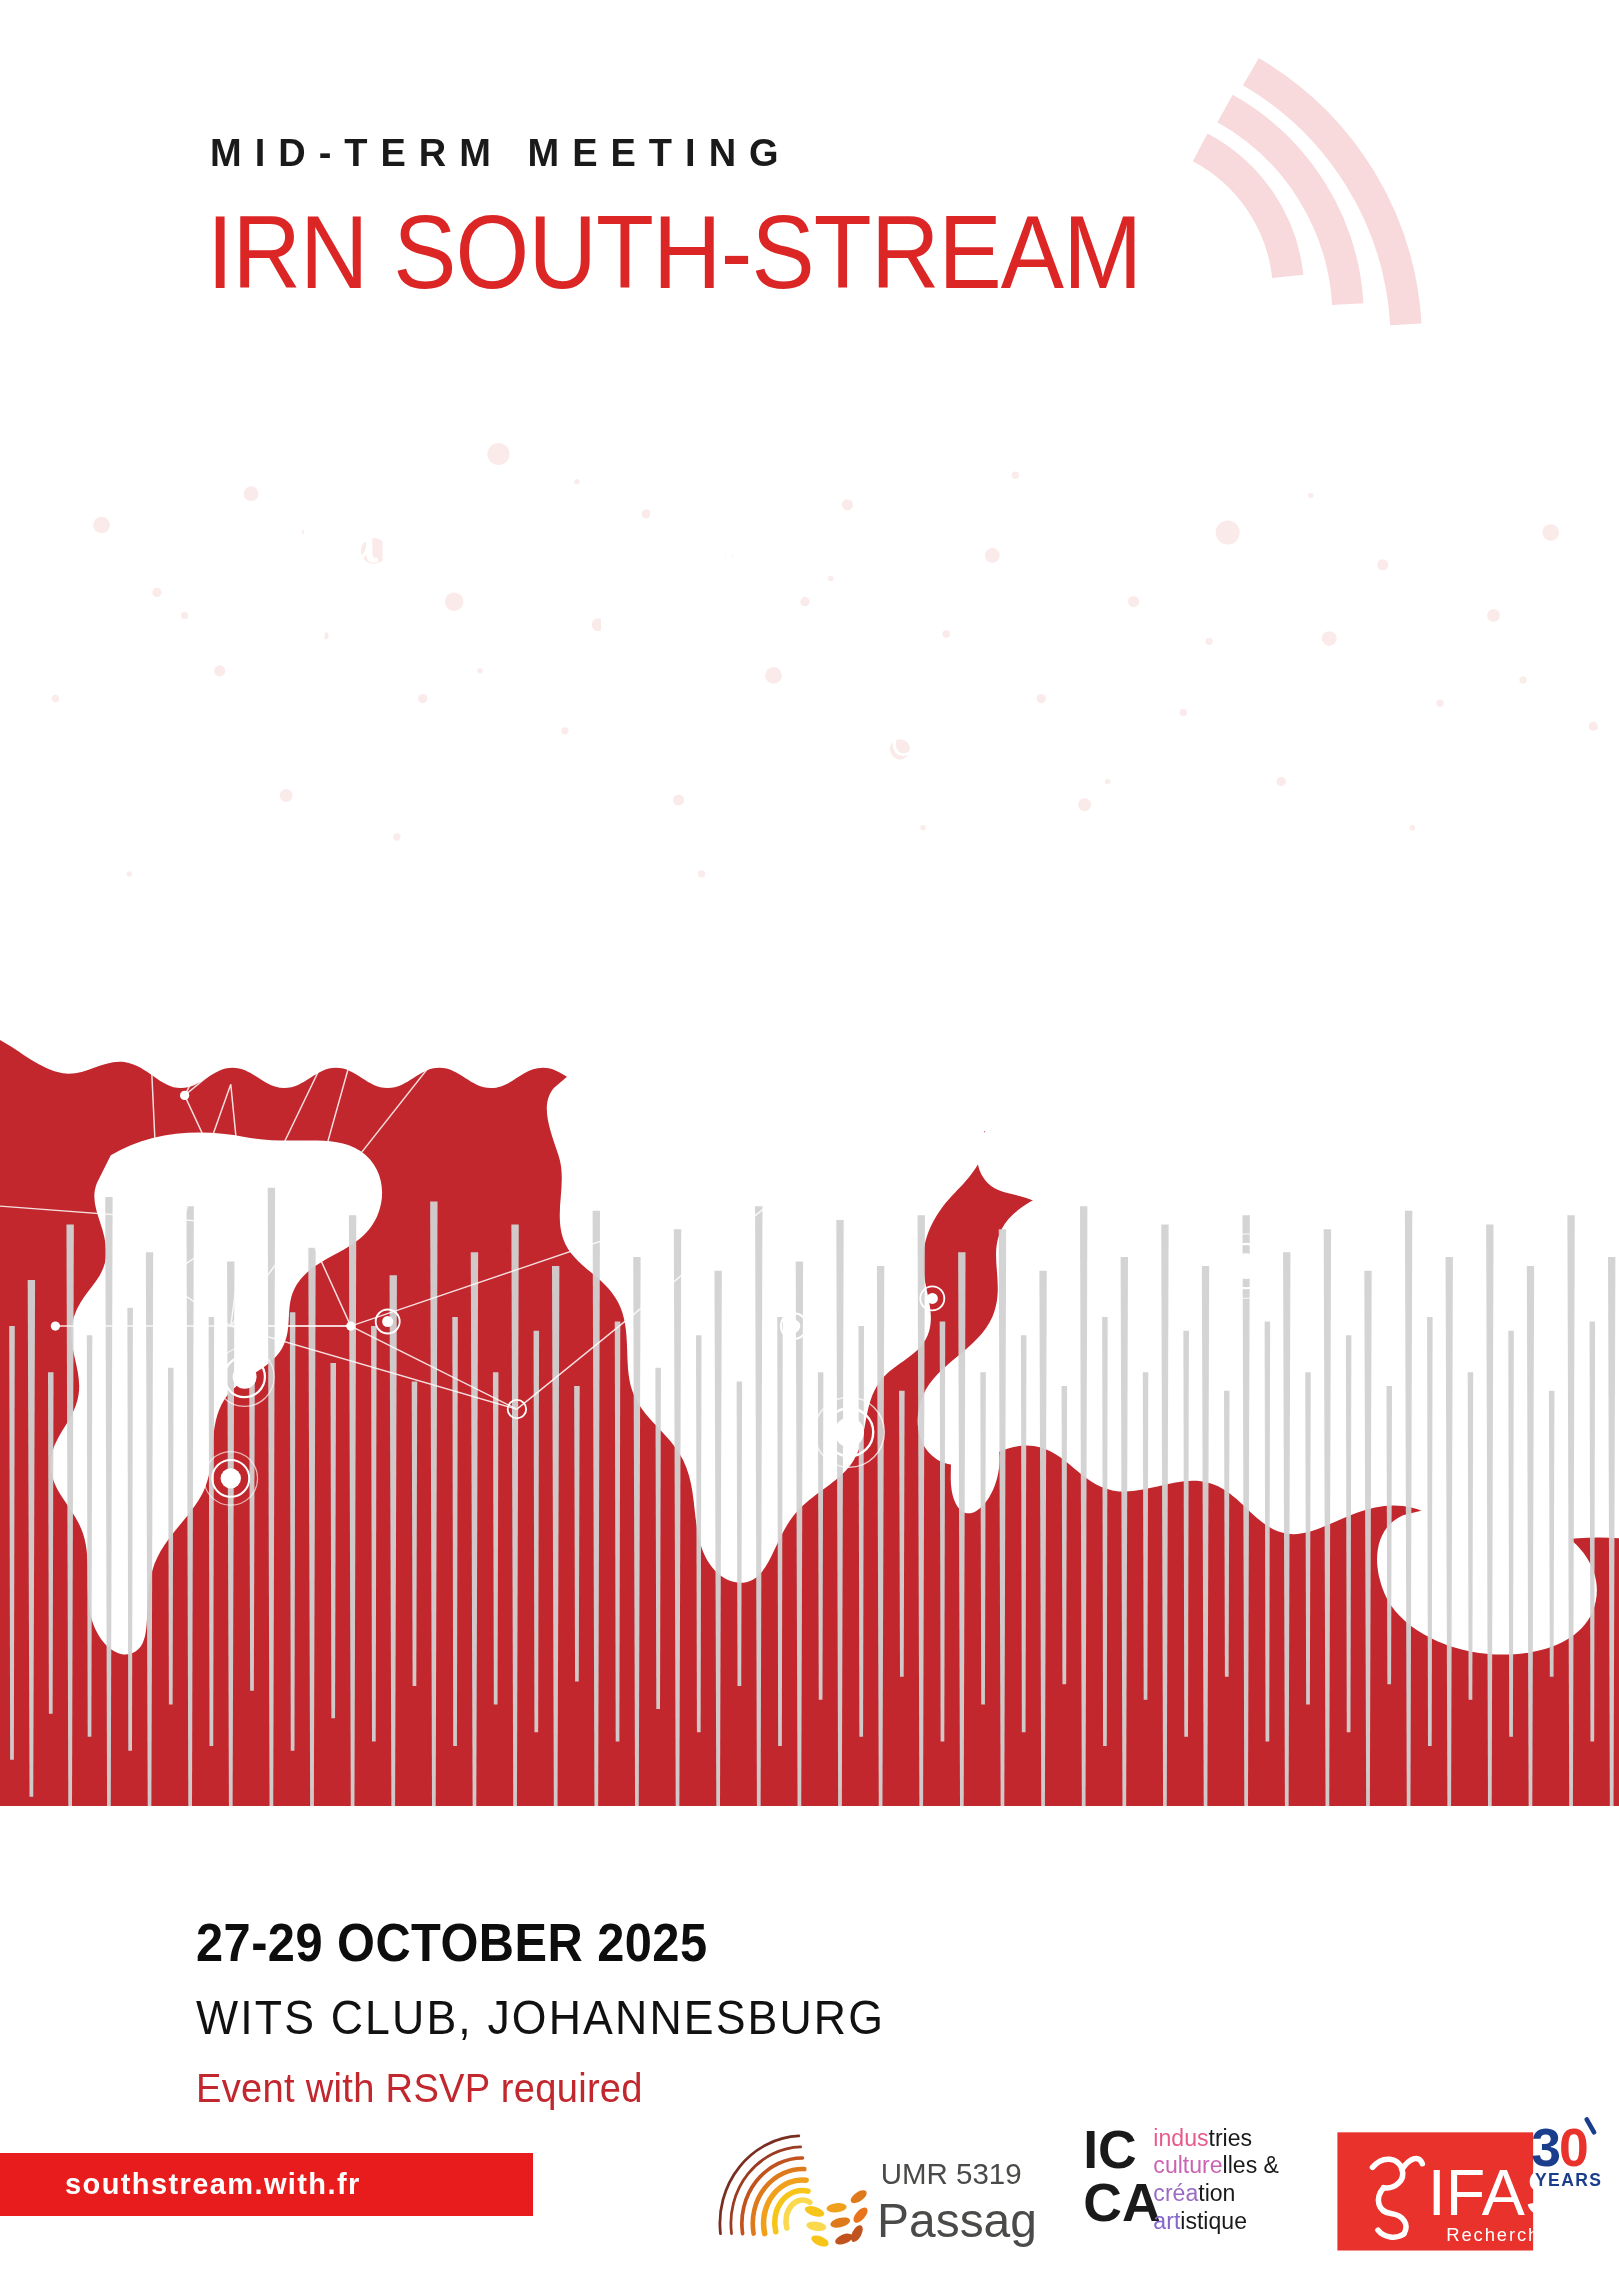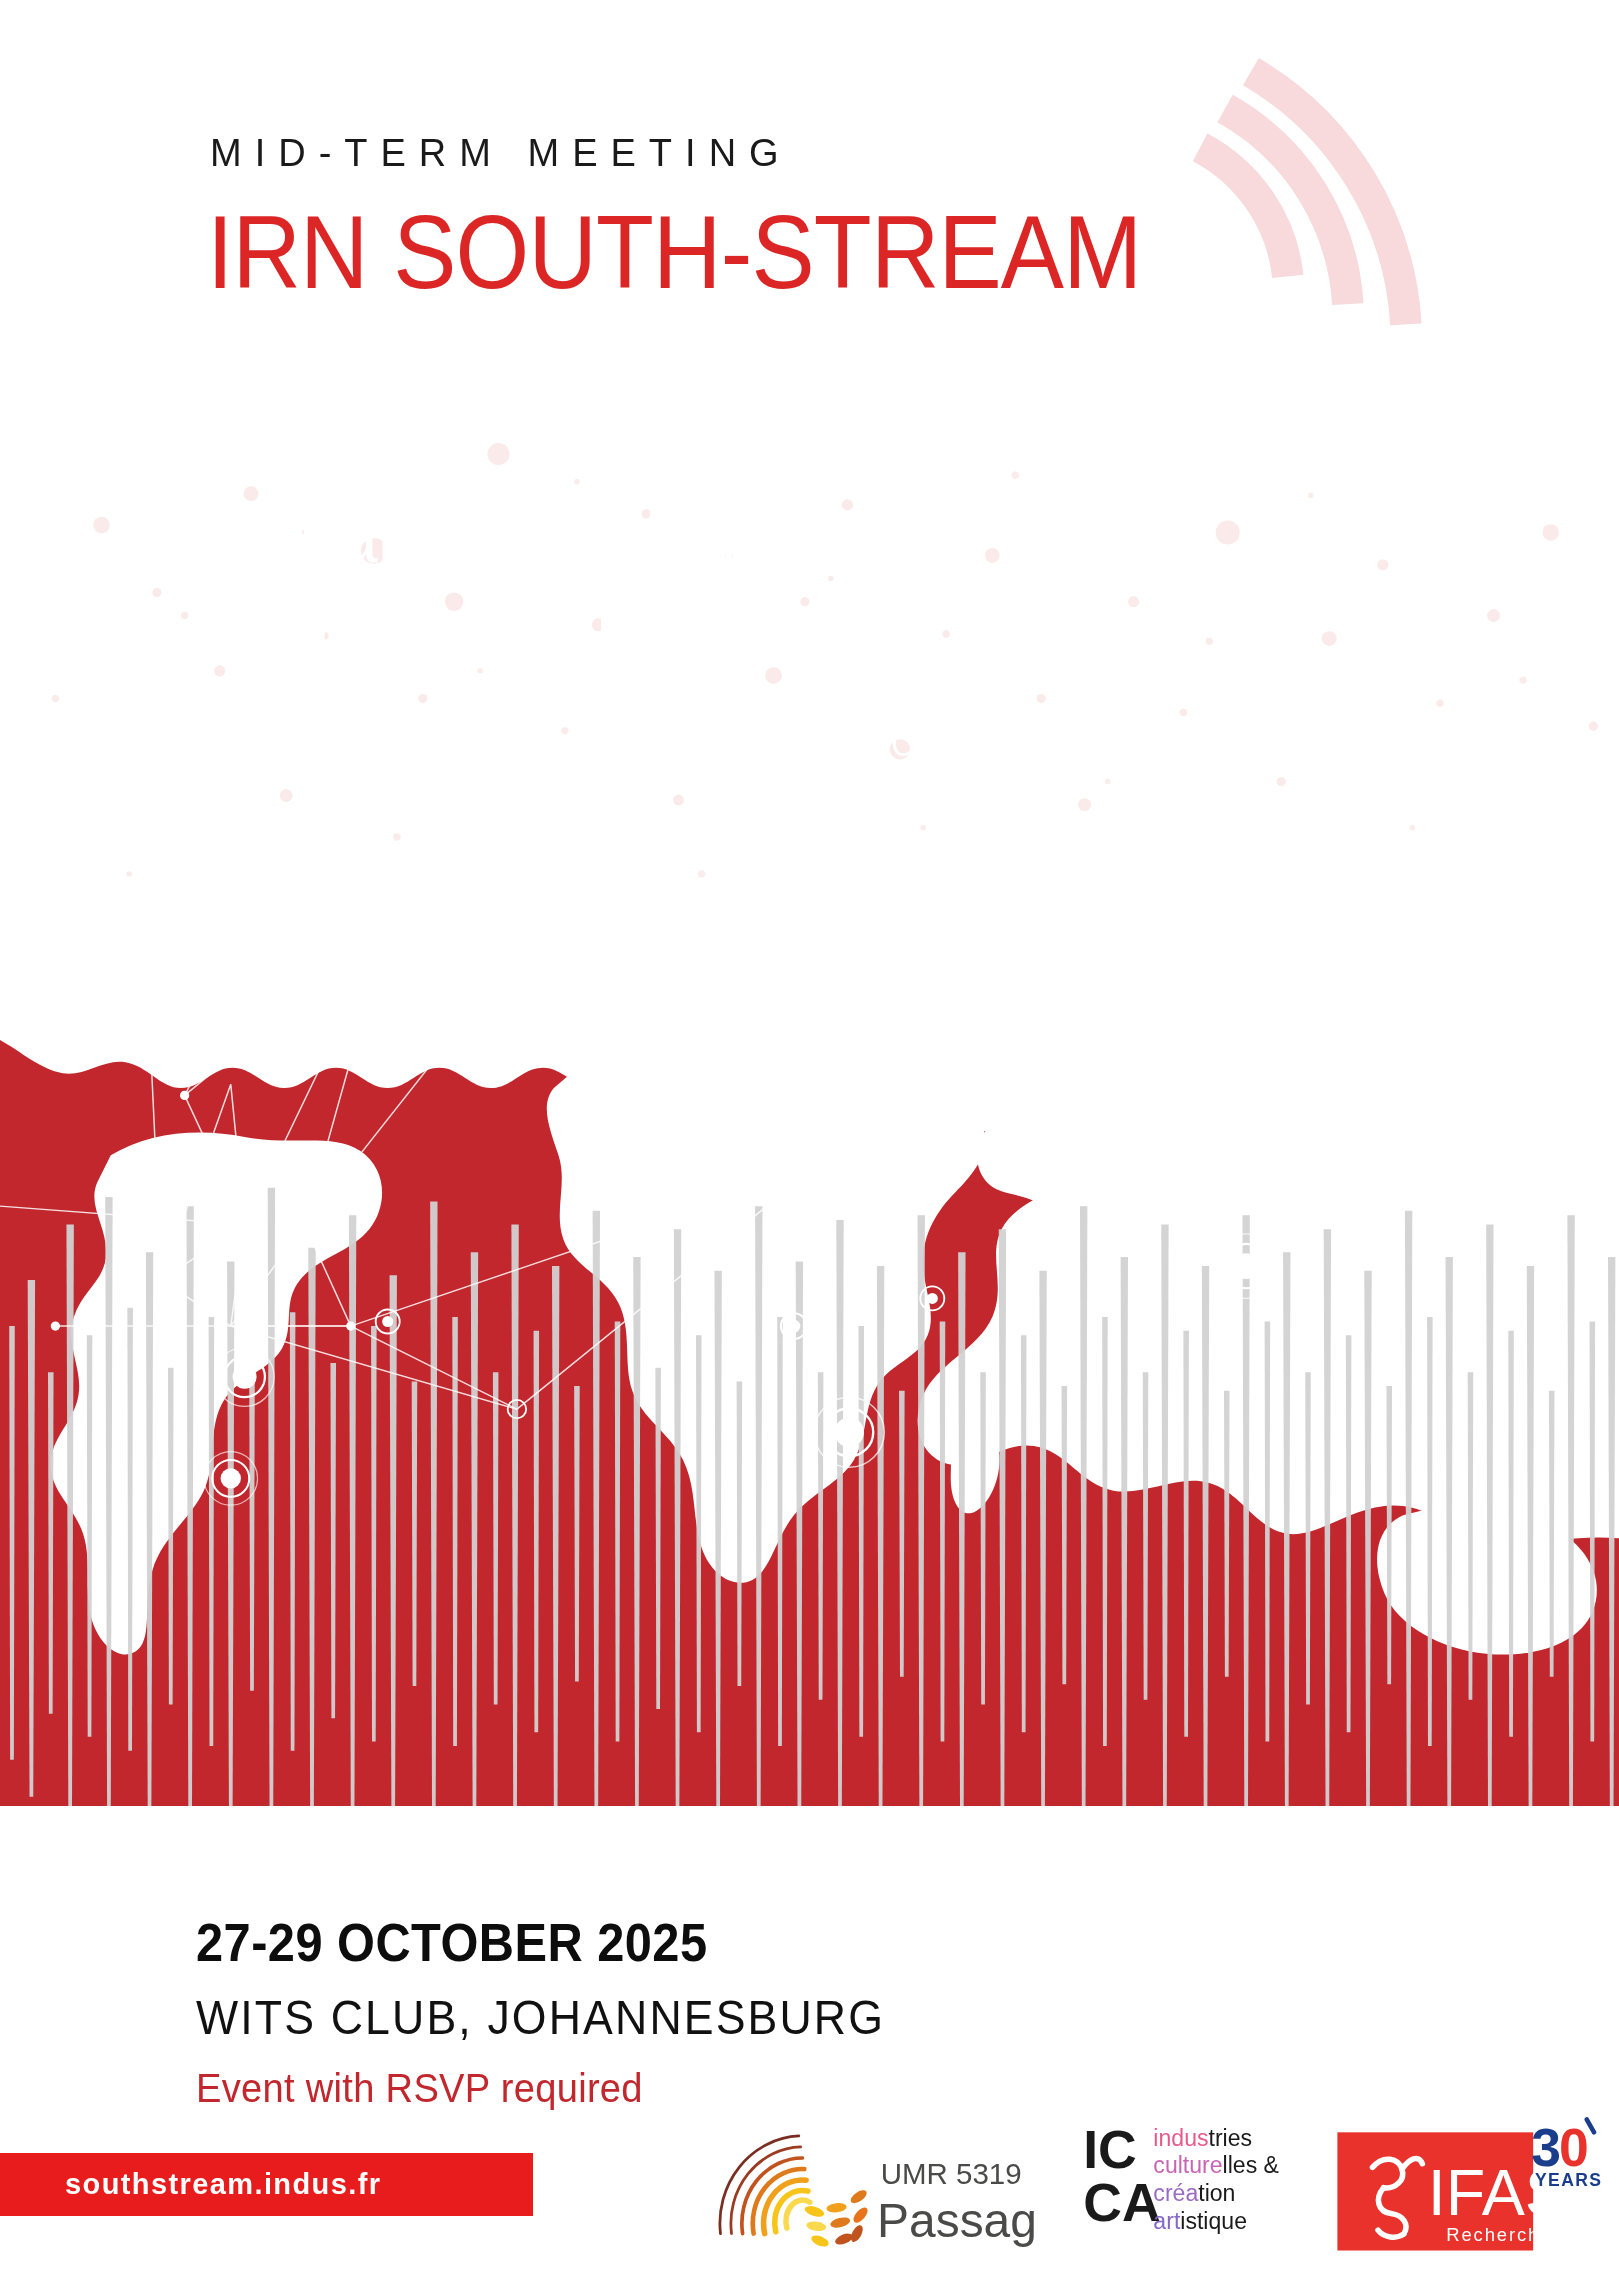--- a/index.html
+++ b/index.html
@@ -16,21 +16,21 @@
     background:#ffffff;
   }
 
   
   .header{
     position:absolute; left:0; top:0; width:1620px; height:394px;
     background:#ffffff; z-index:5;
   }
   .kicker{
     position:absolute; left:210px; top:132px;
-    font-size:38px; font-weight:400; letter-spacing:13px;
+    font-size:38px; font-weight:700; letter-spacing:13px;
     color:#1a1a1a; white-space:nowrap;
     font-family:"Liberation Sans", sans-serif;
   }
   .wordmark{
     position:absolute; left:207px; top:201px;
     font-size:103px; font-weight:400; letter-spacing:-0.9px;
     color:#DC2626; white-space:nowrap; line-height:1;
     transform:scaleX(.92); transform-origin:left top;
     font-family:"Liberation Sans Narrow","Liberation Sans", sans-serif;
   }
@@ -494,21 +494,21 @@
     <div class="subline">TRAJECTORIES &amp; TRANSNATIONAL EXPANSIONS</div>
   </div>
 
   <div class="info">
     <div class="date">27-29 OCTOBER 2025</div>
     <div class="venue">WITS CLUB, JOHANNESBURG</div>
     <div class="rsvp">Event with RSVP required</div>
   </div>
 
   <div class="urlbar">
-    <span>southstream.indus.fr</span>
+    <span>southstream.with.fr</span>
   </div>
 
   <div class="logos">
 
 
     <div class="logo" style="left:130px; top:9.2px;">
       <svg width="323" height="129" viewBox="0 0 350 140">
         <g fill="none" stroke-linecap="round">
           <path d="M10,120 A90,95 0 0 1 95,14" stroke="#7A2E22" stroke-width="3"></path>
           <path d="M22,120 A78,83 0 0 1 97,26" stroke="#9B3B22" stroke-width="3"></path>

